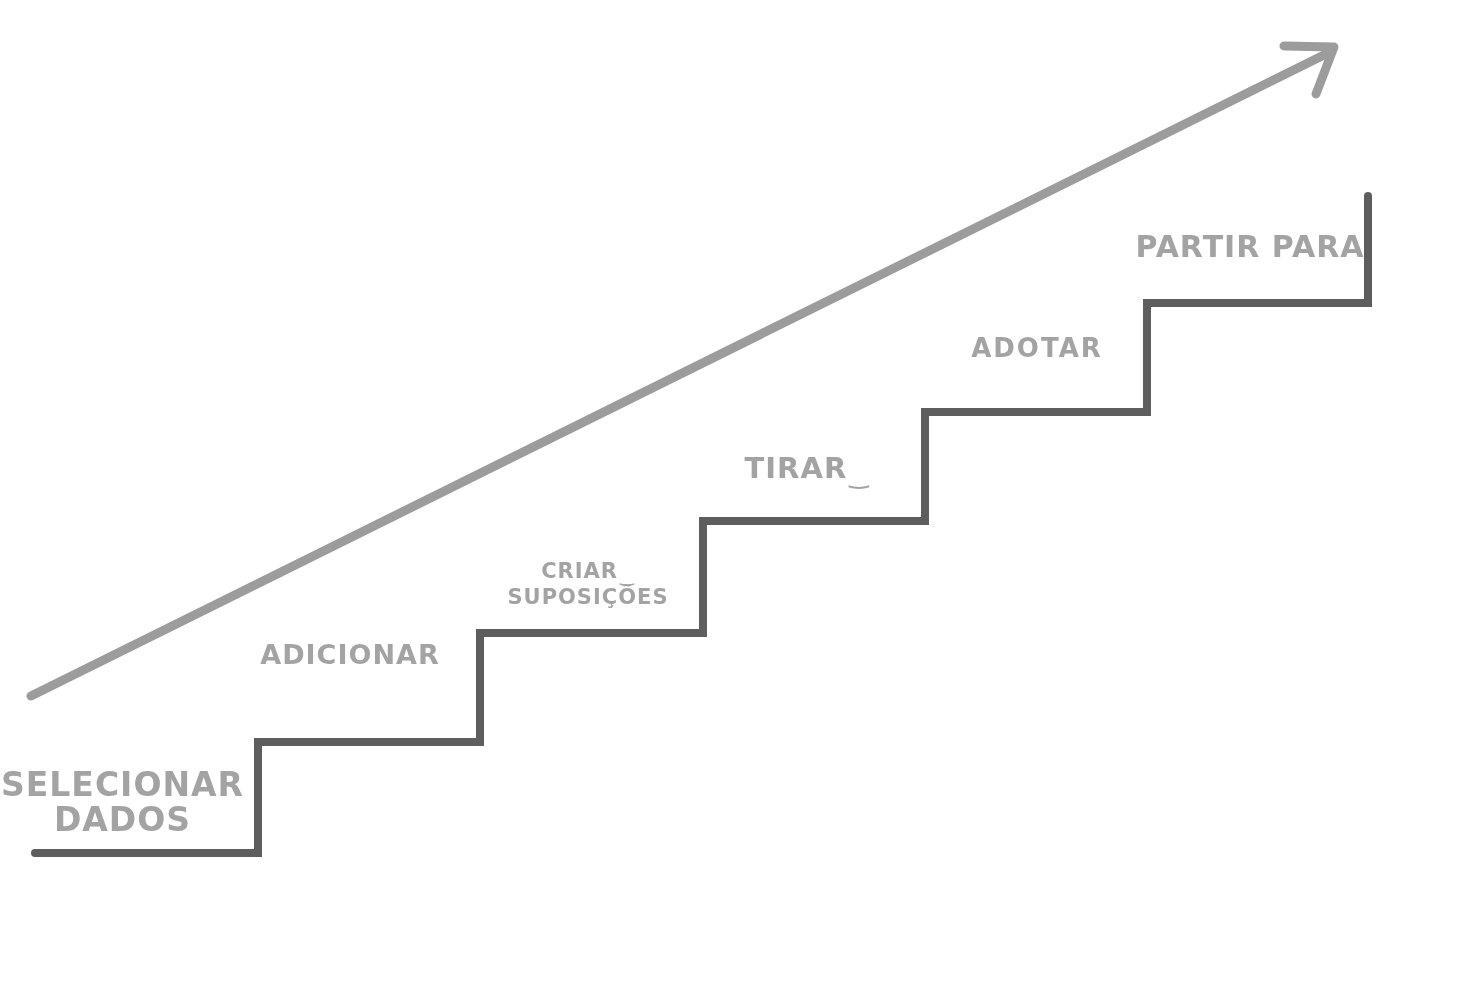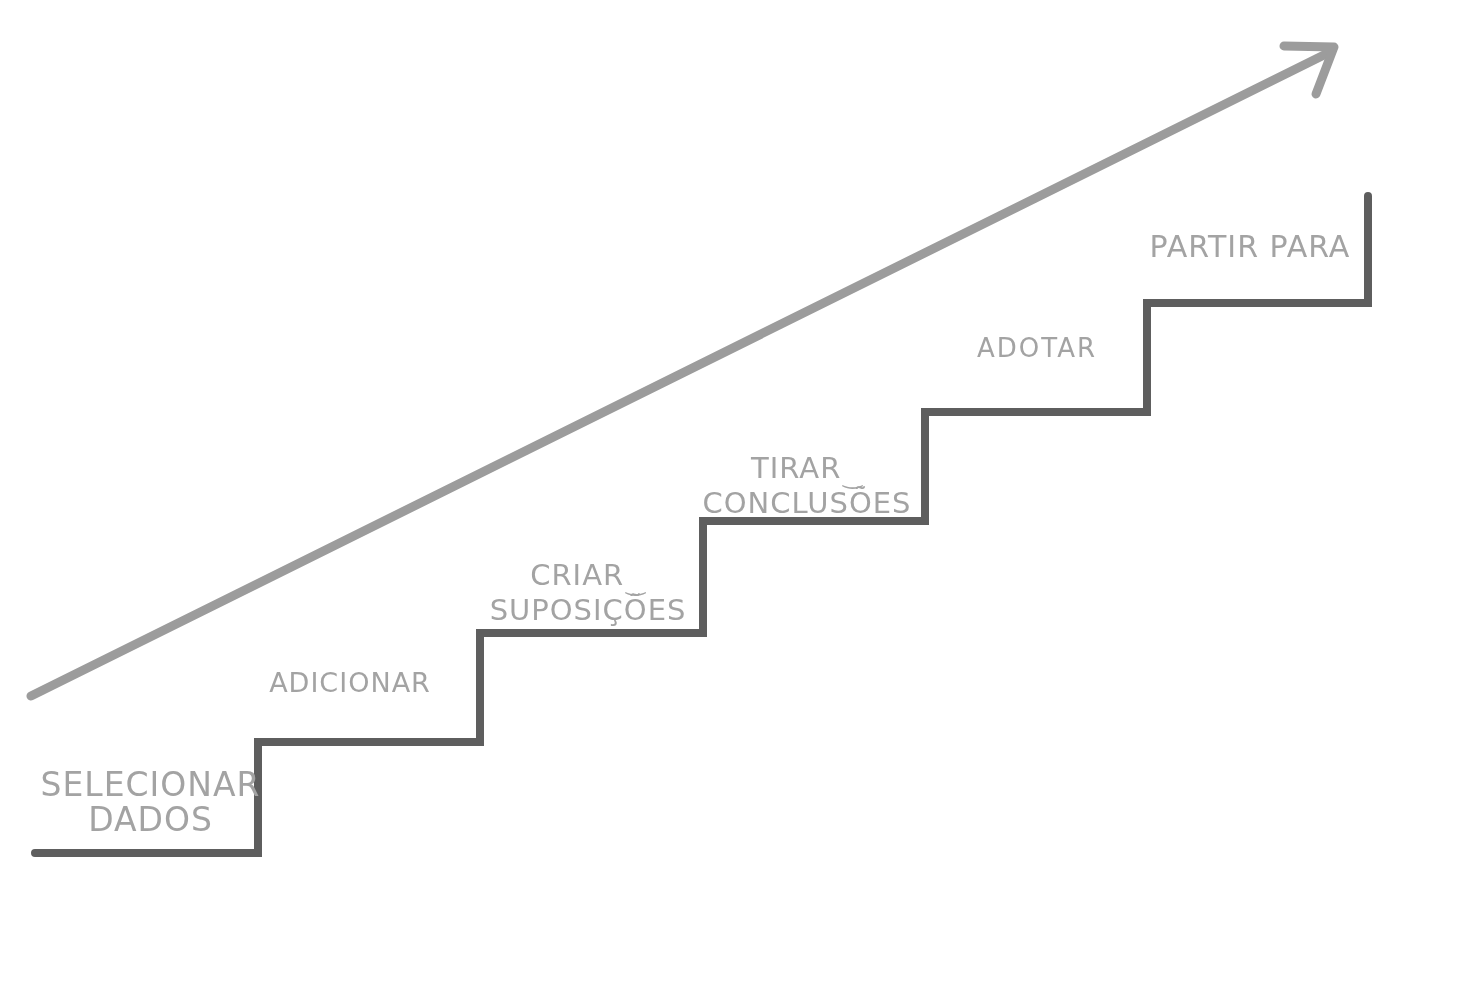--- a/index.html
+++ b/index.html
@@ -21,30 +21,30 @@
     position: absolute;
     left: 0;
     top: 0;
     width: 1459px;
     height: 999px;
   }
   .step-label {
     position: absolute;
     text-align: center;
     color: #a3a3a3;
-    font-weight: normal;
+    font-weight: bold;
     letter-spacing: 1px;
     line-height: 1.06;
     white-space: nowrap;
     user-select: none;
   }
   .step-label .line { display: block; }
-  .lbl-1 { left: 0px;    top: 768px; width: 245px;  font-size: 33px; padding-left: 28px; }
-  .lbl-2 { left: 235px;  top: 641px; width: 230px;  font-size: 27px; margin-top: 28px; }
-  .lbl-3 { left: 468px;  top: 560px; width: 240px;  font-size: 29px; }
+  .lbl-1 { left: 0px;    top: 768px; width: 245px;  font-size: 33px; }
+  .lbl-2 { left: 235px;  top: 641px; width: 230px;  font-size: 27px; }
+  .lbl-3 { left: 468px;  top: 560px; width: 240px;  font-size: 21px; }
   .lbl-4 { left: 687px;  top: 453px; width: 240px;  font-size: 29px; }
   .lbl-5 { left: 917px;  top: 335px; width: 240px;  font-size: 26px; letter-spacing: 2px; }
   .lbl-6 { left: 1125px; top: 231px; width: 250px;  font-size: 30px; }
   .flourish {
     display: inline-block;
     font-size: 0.8em;
     vertical-align: -0.25em;
     margin-left: 2px;
   }
 </style>
@@ -72,21 +72,20 @@
     <span class="line">ADICIONAR</span>
   </div>
 
   <div class="step-label lbl-3">
     <span class="line"><span>CRIAR</span><span class="flourish">‿</span></span>
     <span class="line">SUPOSIÇÕES</span>
   </div>
 
   <div class="step-label lbl-4">
     <span class="line"><span>TIRAR</span><span class="flourish">‿</span></span>
-    <span class="line">CONCLUSÕES</span>
   </div>
 
   <div class="step-label lbl-5">
     <span class="line">ADOTAR</span>
   </div>
 
   <div class="step-label lbl-6">
     <span class="line">PARTIR PARA</span>
   </div>
 

